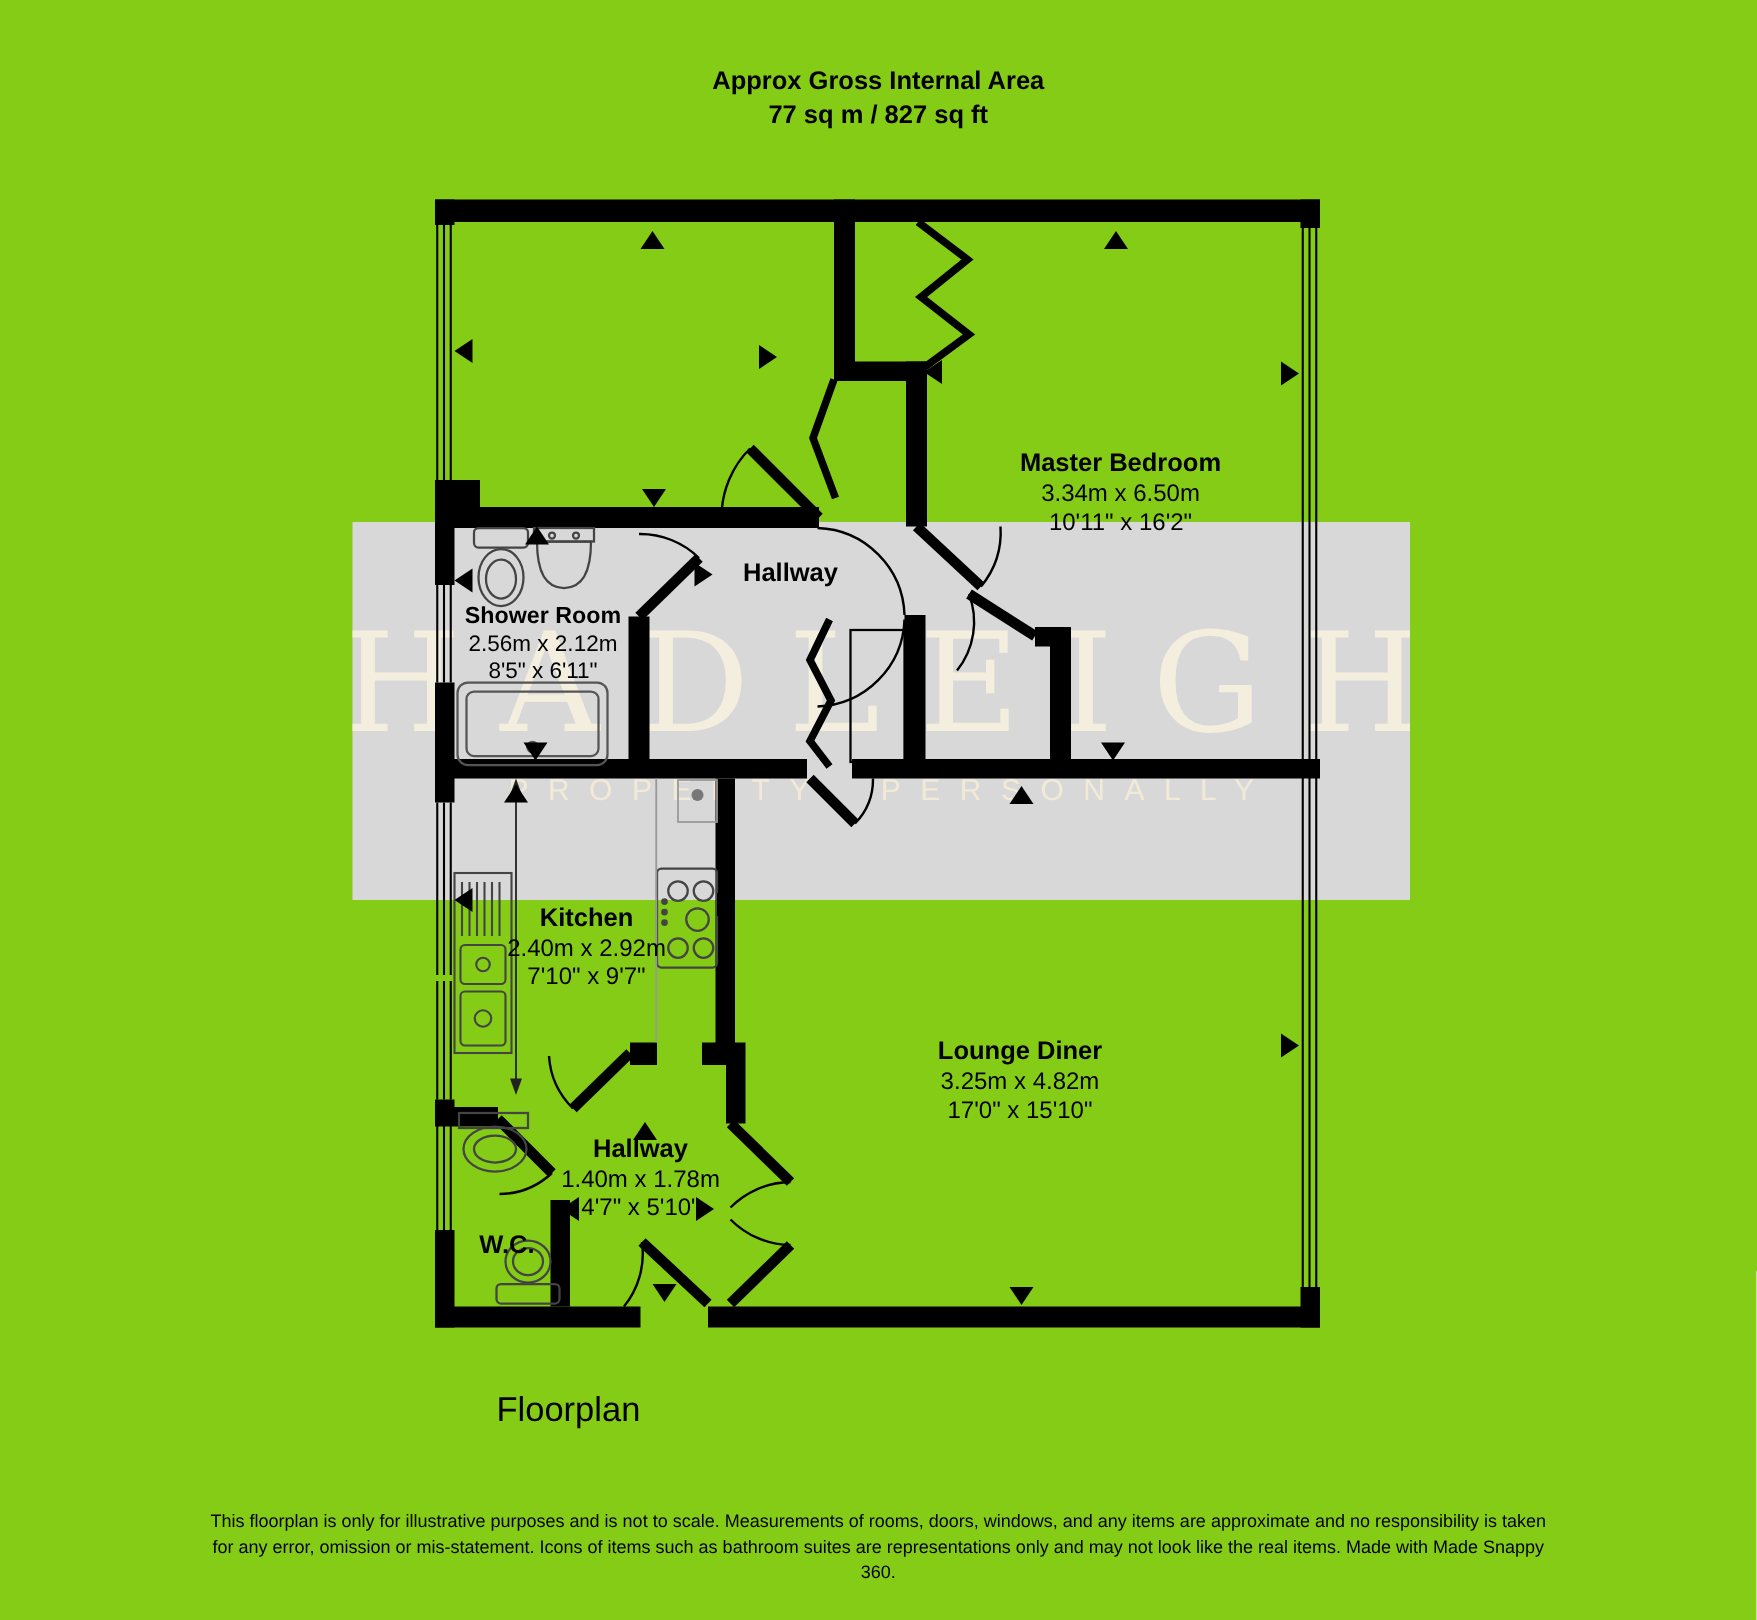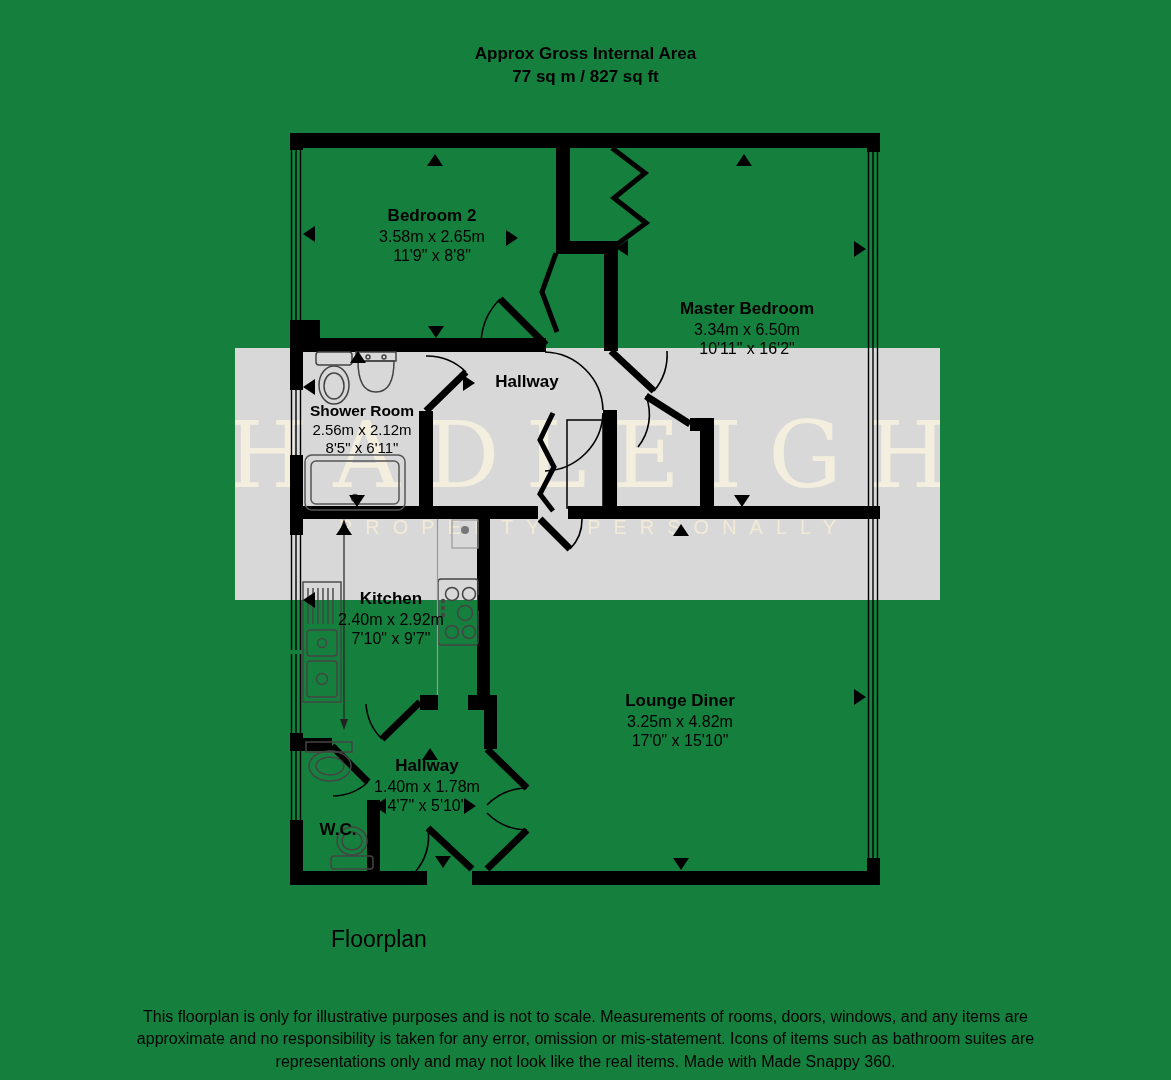--- a/index.html
+++ b/index.html
@@ -1,35 +1,35 @@
 <!DOCTYPE html>
 <html><head>
 <meta charset="utf-8">
 <style>
   html,body{margin:0;padding:0;background:#fff;}
-  .canvas{position:relative;width:1171px;height:1080px;background:#15803d;overflow:hidden;
+  .canvas{position:relative;width:1171px;height:1080px;background:#84cc16;overflow:hidden;
           font-family:"Liberation Sans",sans-serif;color:#000;}
   .title{position:absolute;top:43px;left:0;width:100%;text-align:center;z-index:4;}
   .title .t1,.title .t2{display:block;font-weight:700;font-size:17px;line-height:1.35;}
   .wm-band{position:absolute;left:235px;top:348px;width:705px;height:252px;background:#d8d8d8;z-index:1;
            display:flex;flex-direction:column;align-items:center;justify-content:center;overflow:hidden;}
   .wm-brand{font-family:"DejaVu Serif",serif;font-size:92px;line-height:1;letter-spacing:26px;
             color:rgba(246,239,222,0.95);white-space:nowrap;margin-left:26px;}
   .wm-tag{font-family:"Liberation Sans",sans-serif;font-size:20px;letter-spacing:13px;
           color:rgba(243,235,214,0.95);margin-top:14px;white-space:nowrap;margin-left:13px;}
   svg.plan{position:absolute;left:0;top:0;z-index:2;}
   .room-label{position:absolute;transform:translateX(-50%);text-align:center;z-index:3;
               font-size:16px;line-height:1.22;white-space:nowrap;}
   .room-label .rname{display:block;font-weight:700;font-size:17px;}
   .room-label .dim{display:block;}
   .room-label.sm{font-size:15px;}
   .room-label.sm .rname{font-size:15.5px;text-align:center;}
   .caption{position:absolute;left:291px;top:926px;font-size:23px;z-index:4;margin-left:40px;}
   .disclaimer{position:absolute;left:50%;transform:translateX(-50%);top:1006px;width:900px;
-              text-align:center;font-size:16px;line-height:1.4;z-index:4;}
+              text-align:center;font-size:12px;line-height:1.4;z-index:4;}
 </style>
 </head>
 <body>
 
 <div class="canvas">
 
   <div class="title">
     <span class="t1">Approx Gross Internal Area</span>
     <span class="t2">77 sq m / 827 sq ft</span>
   </div>
@@ -210,43 +210,38 @@
       <polygon points="386,798 386,814 374,806"></polygon>
       <polygon points="506,230 506,246 518,238"></polygon>
       <polygon points="854,241 854,257 866,249"></polygon>
       <polygon points="463,375 463,391 475,383"></polygon>
       <polygon points="478,595 478,611 490,603"></polygon>
       <polygon points="854,689 854,705 866,697"></polygon>
       <polygon points="464,798 464,814 476,806"></polygon>
     </g>
   </svg>
 
-  <div class="room-label" style="left:432px;top:206px;">
-    <span class="rname">Bedroom 2</span>
-    <span class="dim">3.58m x 2.65m</span>
-    <span class="dim">11'9" x 8'8"</span>
-  </div>
 
   <div class="room-label" style="left:747px;top:299px;">
     <span class="rname">Master Bedroom</span>
     <span class="dim">3.34m x 6.50m</span>
     <span class="dim">10'11" x 16'2"</span>
   </div>
 
   <div class="room-label sm" style="left:362px;top:402px;">
     <span class="rname">Shower Room</span>
     <span class="dim">2.56m x 2.12m</span>
     <span class="dim">8'5" x 6'11"</span>
   </div>
 
   <div class="room-label" style="left:527px;top:372px;">
     <span class="rname">Hallway</span>
   </div>
 
-  <div class="room-label" style="left:391px;top:589px;">
+  <div class="room-label" style="left:391px;top:602px;">
     <span class="rname">Kitchen</span>
     <span class="dim">2.40m x 2.92m</span>
     <span class="dim">7'10" x 9'7"</span>
   </div>
 
   <div class="room-label" style="left:680px;top:662px;margin-top:29px;">
     <span class="rname">Lounge Diner</span>
     <span class="dim">3.25m x 4.82m</span>
     <span class="dim">17'0" x 15'10"</span>
   </div>

